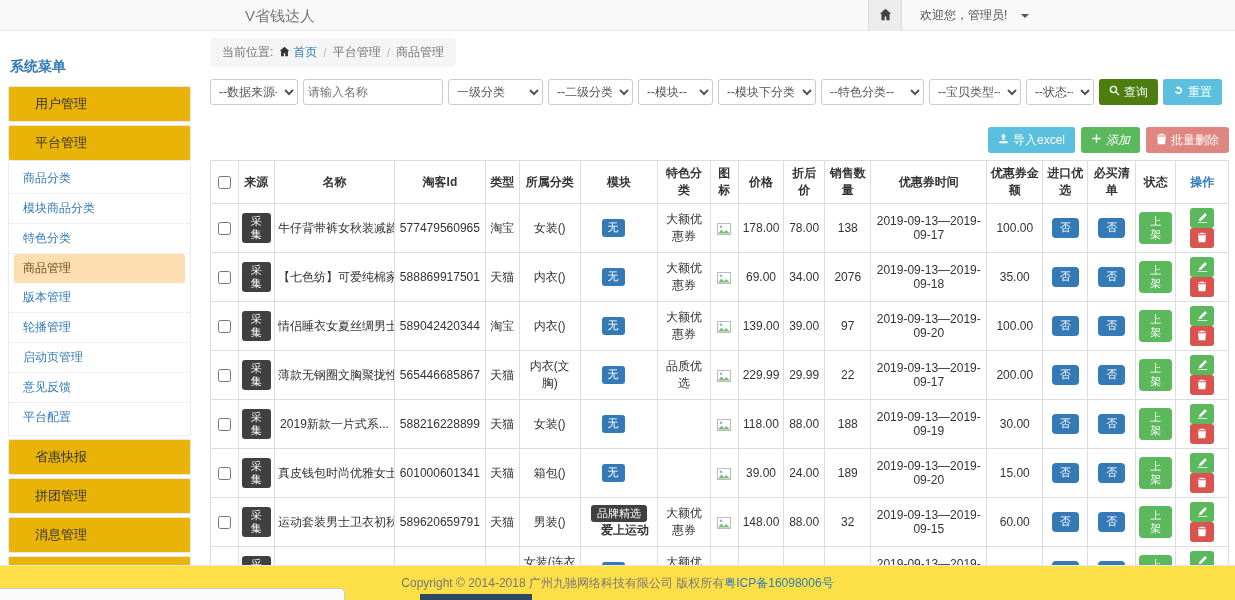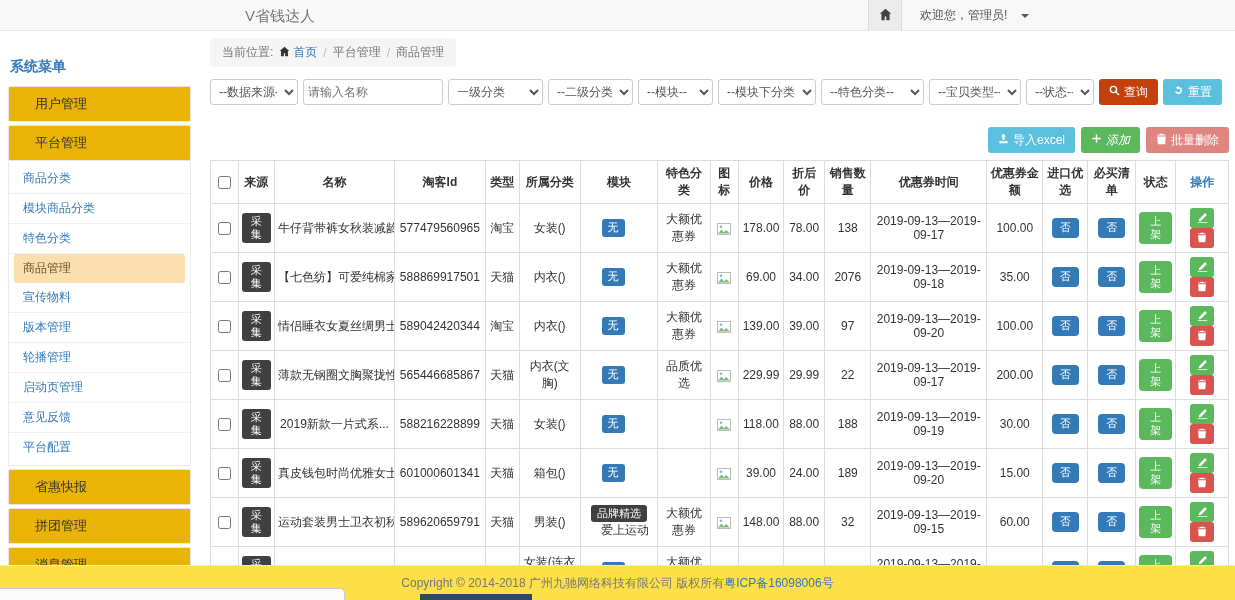--- a/index.html
+++ b/index.html
@@ -33,38 +33,38 @@
   .breadcrumb .home-link { color:#337ab7; cursor:pointer; display:inline-flex; align-items:center; gap:3px; }
   .breadcrumb .sep { color:#bbb; }
   .breadcrumb .crumb { color:#777; cursor:pointer; }
   
   .filters { margin-top:12px; display:flex; align-items:center; gap:5px; }
   .filters select, .filters input[type=text] {
     height:26px; border:1px solid #ccc; border-radius:3px; background:#fff; color:#555;
     font-size:12px; font-family:inherit; padding:0 4px; }
   .btn { height:26px; border:none; border-radius:3px; color:#fff; font-size:12px; font-family:inherit;
          padding:0 10px; display:inline-flex; align-items:center; gap:4px; cursor:pointer; }
-  .btn-primary { background:#c2410c; }
+  .btn-primary { background:#4d7c0f; }
   .btn-info { background:#5bc0de; }
   .btn-success { background:#5cb85c;font-style:italic; }
   .btn-danger-light { background:#e08681; }
   
   .toolbar { margin-top:22px; display:flex; justify-content:flex-end; gap:6px; }
   
   table.grid { margin-top:7px; width:100%; border-collapse:collapse; }
   .grid th, .grid td { border:1px solid #ddd; padding:4px 3px; text-align:center; font-size:12px; height:26px; }
   .grid th { font-weight:bold; color:#333; background:#fff; }
   .grid th.op-col { color:#337ab7; }
   .cell-name { max-width:120px; white-space:nowrap; overflow:hidden; }
   .badge { display:inline-block; color:#fff; border-radius:3px; padding:2px 6px; font-size:11px; line-height:1.2; }
   .badge.orange { background:#404040; }
   .badge.blue { background:#337ab7; }
   .badge.green { background:#5cb85c; }
   .badge-btn { border-radius:4px; padding:3px 8px; cursor:pointer; }
-  .module-text { margin-left:12px; }
+  .module-text { margin-left:12px;font-weight:bold; }
   .icon-btn { width:24px; height:20px; border:none; border-radius:3px; display:inline-flex;
               align-items:center; justify-content:center; cursor:pointer; margin:0 1px; }
   .icon-btn.edit { background:#5cb85c; }
   .icon-btn.del { background:#d9534f; }
   .thumb svg { vertical-align:middle; }
   
   .footer { position:absolute; left:0; bottom:0; width:1235px; height:35px; background:#fde047;
             border-top:1px solid #e7e7e7; display:flex; align-items:center; justify-content:center;
             color:#777; z-index:5; }
   .footer a { color:#337ab7; text-decoration:none; cursor:pointer; }
@@ -94,21 +94,20 @@
 
 <div class="sidebar">
   <div class="sidebar-title">系统菜单</div>
   <div class="menu-item">用户管理</div>
   <div class="menu-item">平台管理</div>
   <div class="submenu">
     <div class="submenu-item">商品分类</div>
     <div class="submenu-item">模块商品分类</div>
     <div class="submenu-item">特色分类</div>
     <div class="submenu-item active">商品管理</div>
-    <div class="submenu-item">宣传物料</div>
     <div class="submenu-item">版本管理</div>
     <div class="submenu-item">轮播管理</div>
     <div class="submenu-item">启动页管理</div>
     <div class="submenu-item">意见反馈</div>
     <div class="submenu-item">平台配置</div>
   </div>
   <div class="menu-item">省惠快报</div>
   <div class="menu-item">拼团管理</div>
   <div class="menu-item">消息管理</div>
   <div class="menu-item">订单管理</div>

